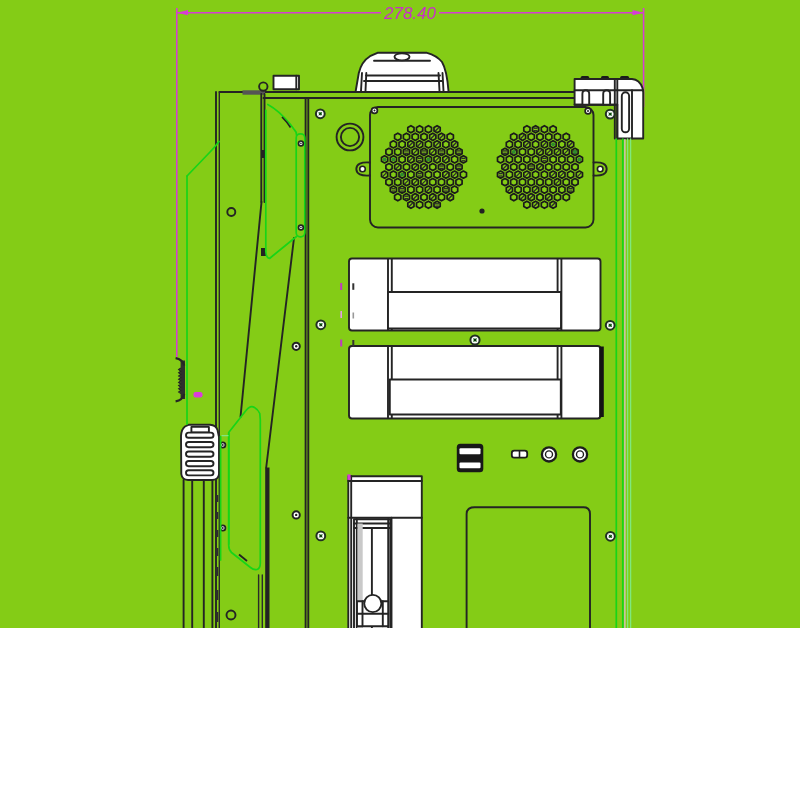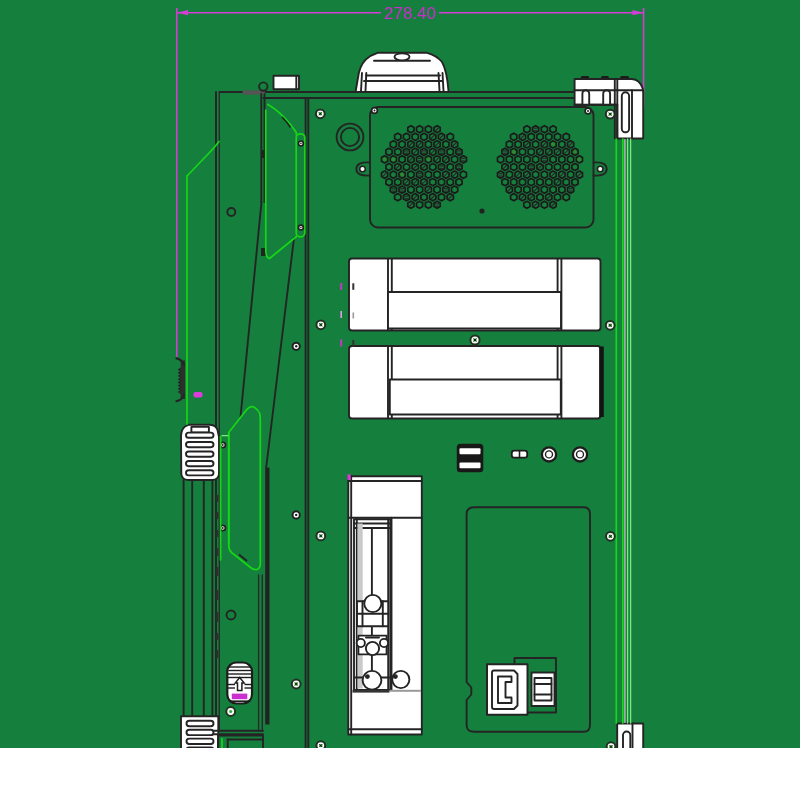--- a/index.html
+++ b/index.html
@@ -1,17 +1,17 @@
 <!DOCTYPE html>
 <html><head>
 <meta charset="utf-8">
 <style>
   html,body{margin:0;padding:0;background:#fff;}
-  .page{width:800px;height:748px;position:relative;overflow:hidden;background:#15803d;
-        font-family:"Liberation Sans", sans-serif;}
+  .page{width:800px;height:628px;position:relative;overflow:hidden;background:#84cc16;
+        font-family:"Liberation Sans", sans-serif;font-style:italic;}
   svg{position:absolute;left:0;top:0;filter:blur(0.42px);}
   .k{stroke:#242424;fill:none;stroke-width:1.9;stroke-linecap:round;stroke-linejoin:round;}
   .kt{stroke:#2a2a2a;fill:none;stroke-width:1.4;stroke-linecap:round;}
   .g{stroke:#17d517;fill:none;stroke-width:1.7;stroke-linecap:round;stroke-linejoin:round;}
   .gl{stroke:#7fe87f;fill:none;stroke-width:1.3;stroke-linecap:round;}
   .m{stroke:#d63cd6;fill:none;stroke-width:1.55;}
 </style>
 </head>
 <body>
 <div class="page">

